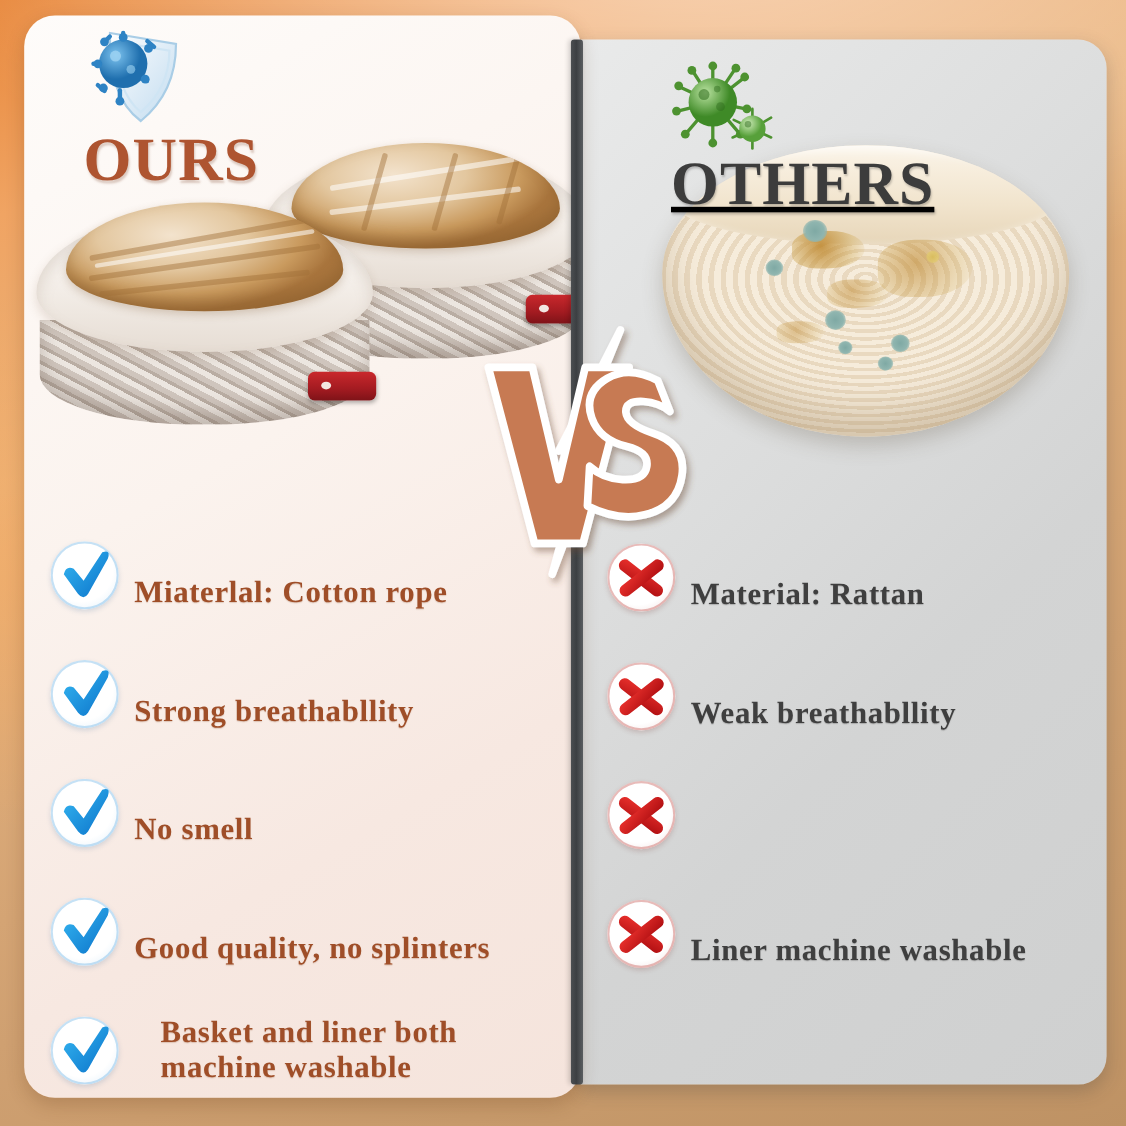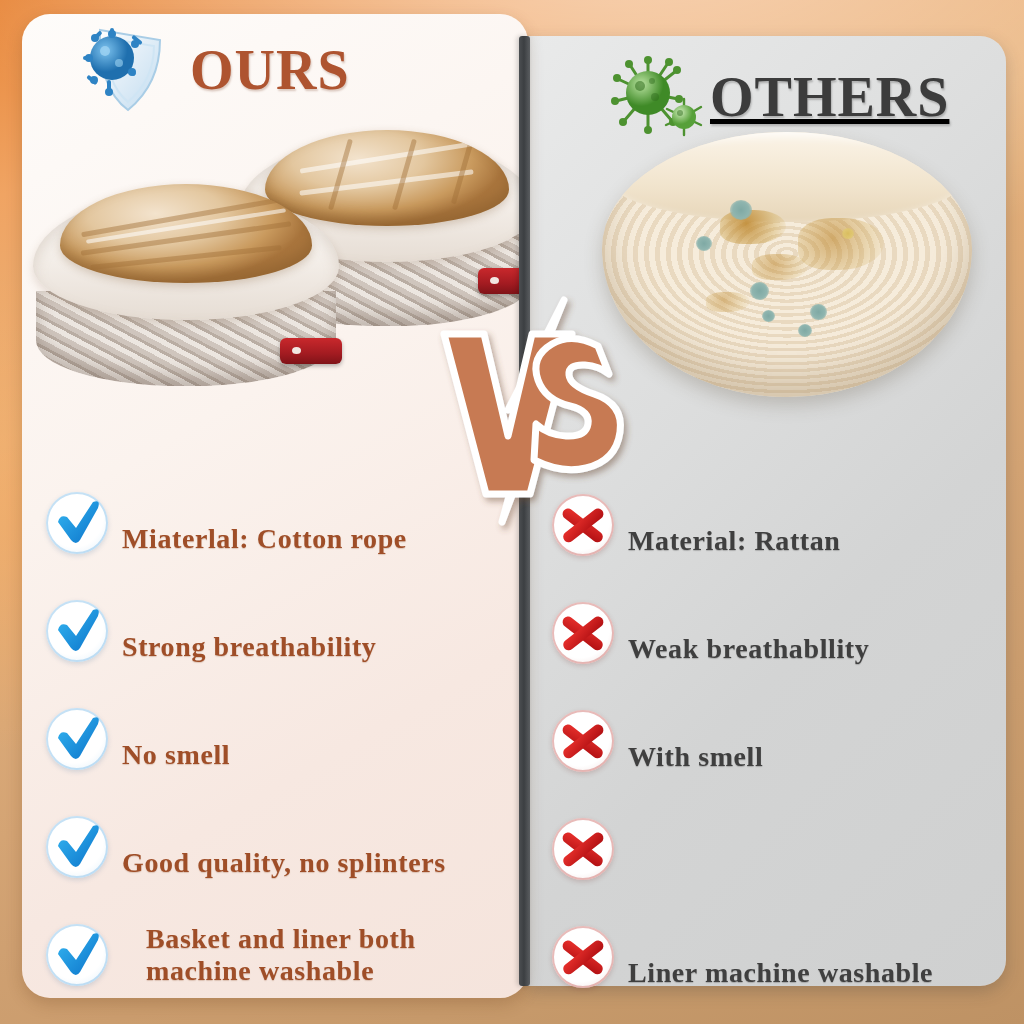--- a/index.html
+++ b/index.html
@@ -40,21 +40,21 @@
     overflow:hidden;
   }
   .divider{
     position:absolute;left:519px;top:36px;width:11px;height:950px;
     background:linear-gradient(90deg,#4c4f52 0%,#3c3f42 45%,#5a5d60 100%);
     border-radius:3px;
     box-shadow:-2px 0 5px rgba(0,0,0,.18);
   }
 
   
-  .hdr{position:absolute;display:flex;align-items:center;}
+  .hdr{position:absolute;display:flex;align-items:flex-start;flex-direction:column;}
   .hdr-left{left:76px;top:22px;}
   .hdr-right{left:610px;top:55px;text-decoration:underline;}
   .hdr-title{
     font-family:"Liberation Serif", serif;
     font-weight:bold;font-size:56px;letter-spacing:1px;line-height:1;
   }
   .hdr-left .hdr-title{color:#AE5430;text-shadow:1px 2px 2px rgba(120,60,30,.25);}
   .hdr-right .hdr-title{color:#3C3C3C;text-shadow:1px 2px 2px rgba(0,0,0,.22);}
   .hdr-icon{width:110px;height:96px;position:relative;margin-right:4px;}
   .hdr-right .hdr-icon{width:96px;height:84px;}
@@ -360,21 +360,21 @@
     </div>
 
     <div class="row">
       <div class="row-ic">
         <div class="ic-check">
           <svg width="56" height="56" viewBox="0 0 56 56">
             <path d="M9 28 q2 -8 9 -5 l9 11 L44 8 q8 -3 5 6 L31 46 q-4 6 -9 0 Z" fill="url(#cg1)"></path>
           </svg>
         </div>
       </div>
-      <div class="row-tx">Strong breathability</div>
+      <div class="row-tx">Strong breathabllity</div>
     </div>
 
     <div class="row">
       <div class="row-ic">
         <div class="ic-check">
           <svg width="56" height="56" viewBox="0 0 56 56">
             <path d="M9 28 q2 -8 9 -5 l9 11 L44 8 q8 -3 5 6 L31 46 q-4 6 -9 0 Z" fill="url(#cg1)"></path>
           </svg>
         </div>
       </div>
@@ -434,56 +434,43 @@
             <g fill="url(#xg1)">
               <rect x="4" y="23" width="48" height="11" rx="5.5" transform="rotate(38 28 28)"></rect>
               <rect x="4" y="23" width="48" height="11" rx="5.5" transform="rotate(-38 28 28)"></rect>
             </g>
           </svg>
         </div>
       </div>
       <div class="row-tx">Weak breathabllity</div>
     </div>
 
+
     <div class="row">
       <div class="row-ic">
         <div class="ic-x">
           <svg width="56" height="56" viewBox="0 0 56 56">
             <g fill="url(#xg1)">
               <rect x="4" y="23" width="48" height="11" rx="5.5" transform="rotate(38 28 28)"></rect>
               <rect x="4" y="23" width="48" height="11" rx="5.5" transform="rotate(-38 28 28)"></rect>
             </g>
           </svg>
         </div>
       </div>
-      <div class="row-tx">With smell</div>
     </div>
 
     <div class="row">
       <div class="row-ic">
         <div class="ic-x">
           <svg width="56" height="56" viewBox="0 0 56 56">
             <g fill="url(#xg1)">
               <rect x="4" y="23" width="48" height="11" rx="5.5" transform="rotate(38 28 28)"></rect>
               <rect x="4" y="23" width="48" height="11" rx="5.5" transform="rotate(-38 28 28)"></rect>
             </g>
           </svg>
         </div>
       </div>
-    </div>
-
-    <div class="row">
-      <div class="row-ic">
-        <div class="ic-x">
-          <svg width="56" height="56" viewBox="0 0 56 56">
-            <g fill="url(#xg1)">
-              <rect x="4" y="23" width="48" height="11" rx="5.5" transform="rotate(38 28 28)"></rect>
-              <rect x="4" y="23" width="48" height="11" rx="5.5" transform="rotate(-38 28 28)"></rect>
-            </g>
-          </svg>
-        </div>
-      </div>
       <div class="row-tx">Liner machine washable</div>
     </div>
 
   </div>
 
 </div>
 
 </body></html>

